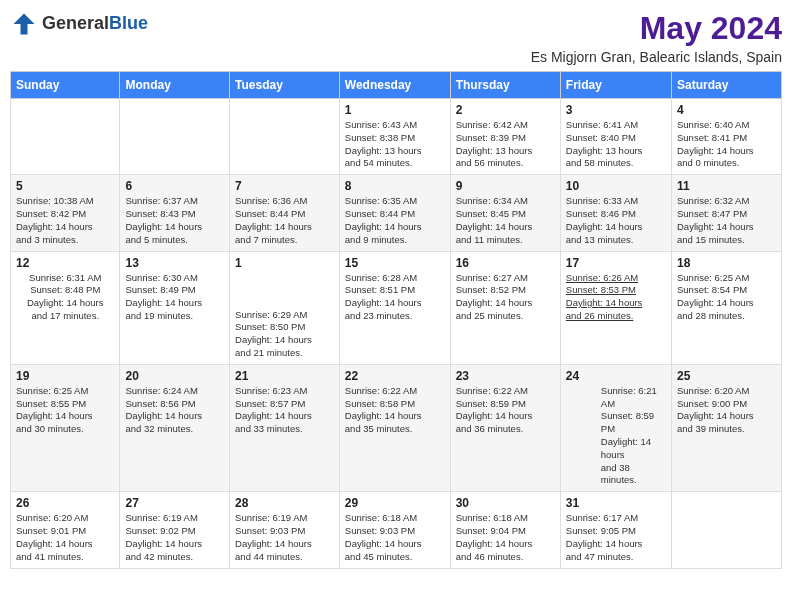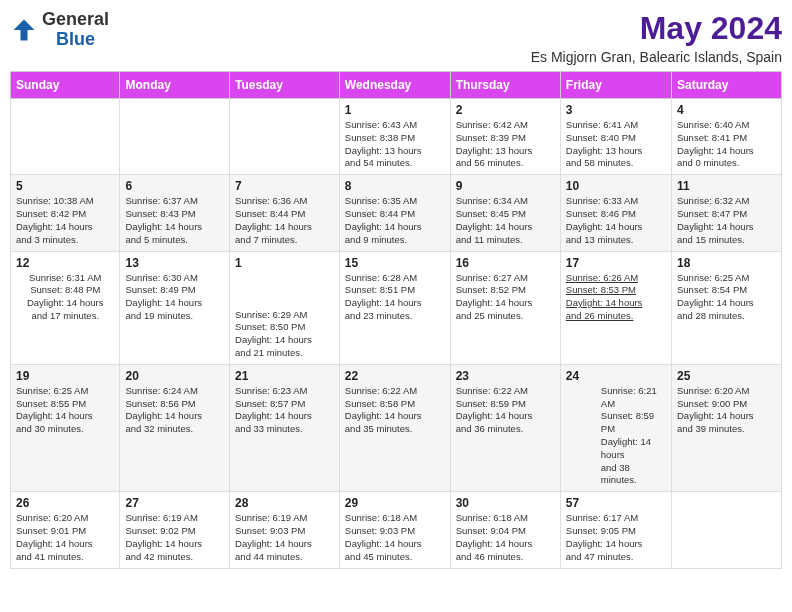--- a/index.html
+++ b/index.html
@@ -16,23 +16,22 @@
       align-items: flex-start;
       margin-bottom: 6px;
     }
     .logo {
       display: flex;
       align-items: center;
       gap: 4px;
     }
     .logo-text {
       display: flex;
-      flex-direction: column;
+      flex-direction: row;
       line-height: 1.1;
-      align-items: center;
     }
     .logo-general {
       font-size: 18px;
       font-weight: bold;
       color: #333;
     }
     .logo-blue {
       font-size: 18px;
       font-weight: bold;
       color: #1a5fa8;
@@ -53,21 +52,21 @@
       font-size: 14px;
       color: #333;
       margin-top: 2px;
     }
     .calendar {
       width: 100%;
       border-collapse: collapse;
       font-size: 10.5px;
     }
     .calendar th {
-      background-color: #d946ef;
+      background-color: #3b82f6;
       color: white;
       text-align: left;
       padding: 6px 5px;
       font-size: 12px;
       font-weight: bold;
       border: 1px solid #ccc;
     }
     .calendar td {
       vertical-align: top;
       padding: 4px 5px;
@@ -342,21 +341,21 @@
 and 45 minutes.</div>
         </td>
         <td>
           <div class="day-number">30</div>
           <div class="day-info" style="white-space: pre-line;">Sunrise: 6:18 AM
 Sunset: 9:04 PM
 Daylight: 14 hours
 and 46 minutes.</div>
         </td>
         <td>
-          <div class="day-number">57</div>
+          <div class="day-number">31</div>
           <div class="day-info" style="white-space: pre-line;">Sunrise: 6:17 AM
 Sunset: 9:05 PM
 Daylight: 14 hours
 and 47 minutes.</div>
         </td>
         <td class="empty-cell"></td>
       </tr>
     </tbody>
 </table>
 

